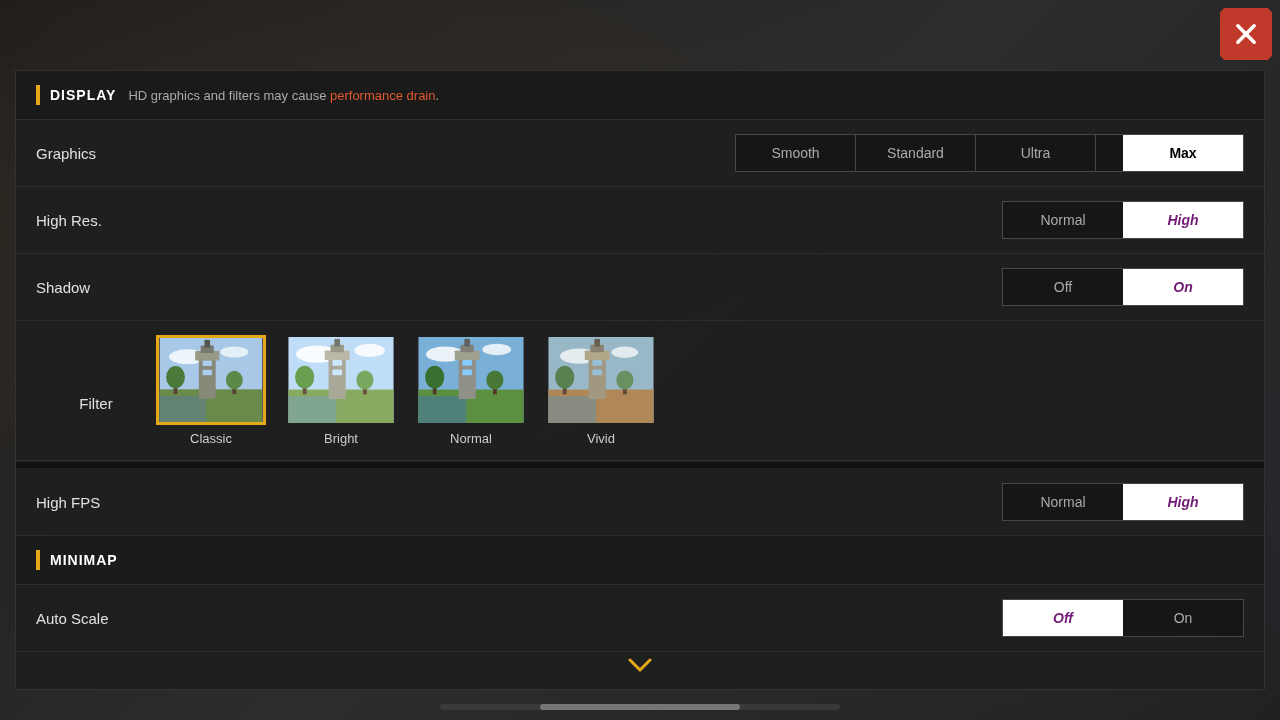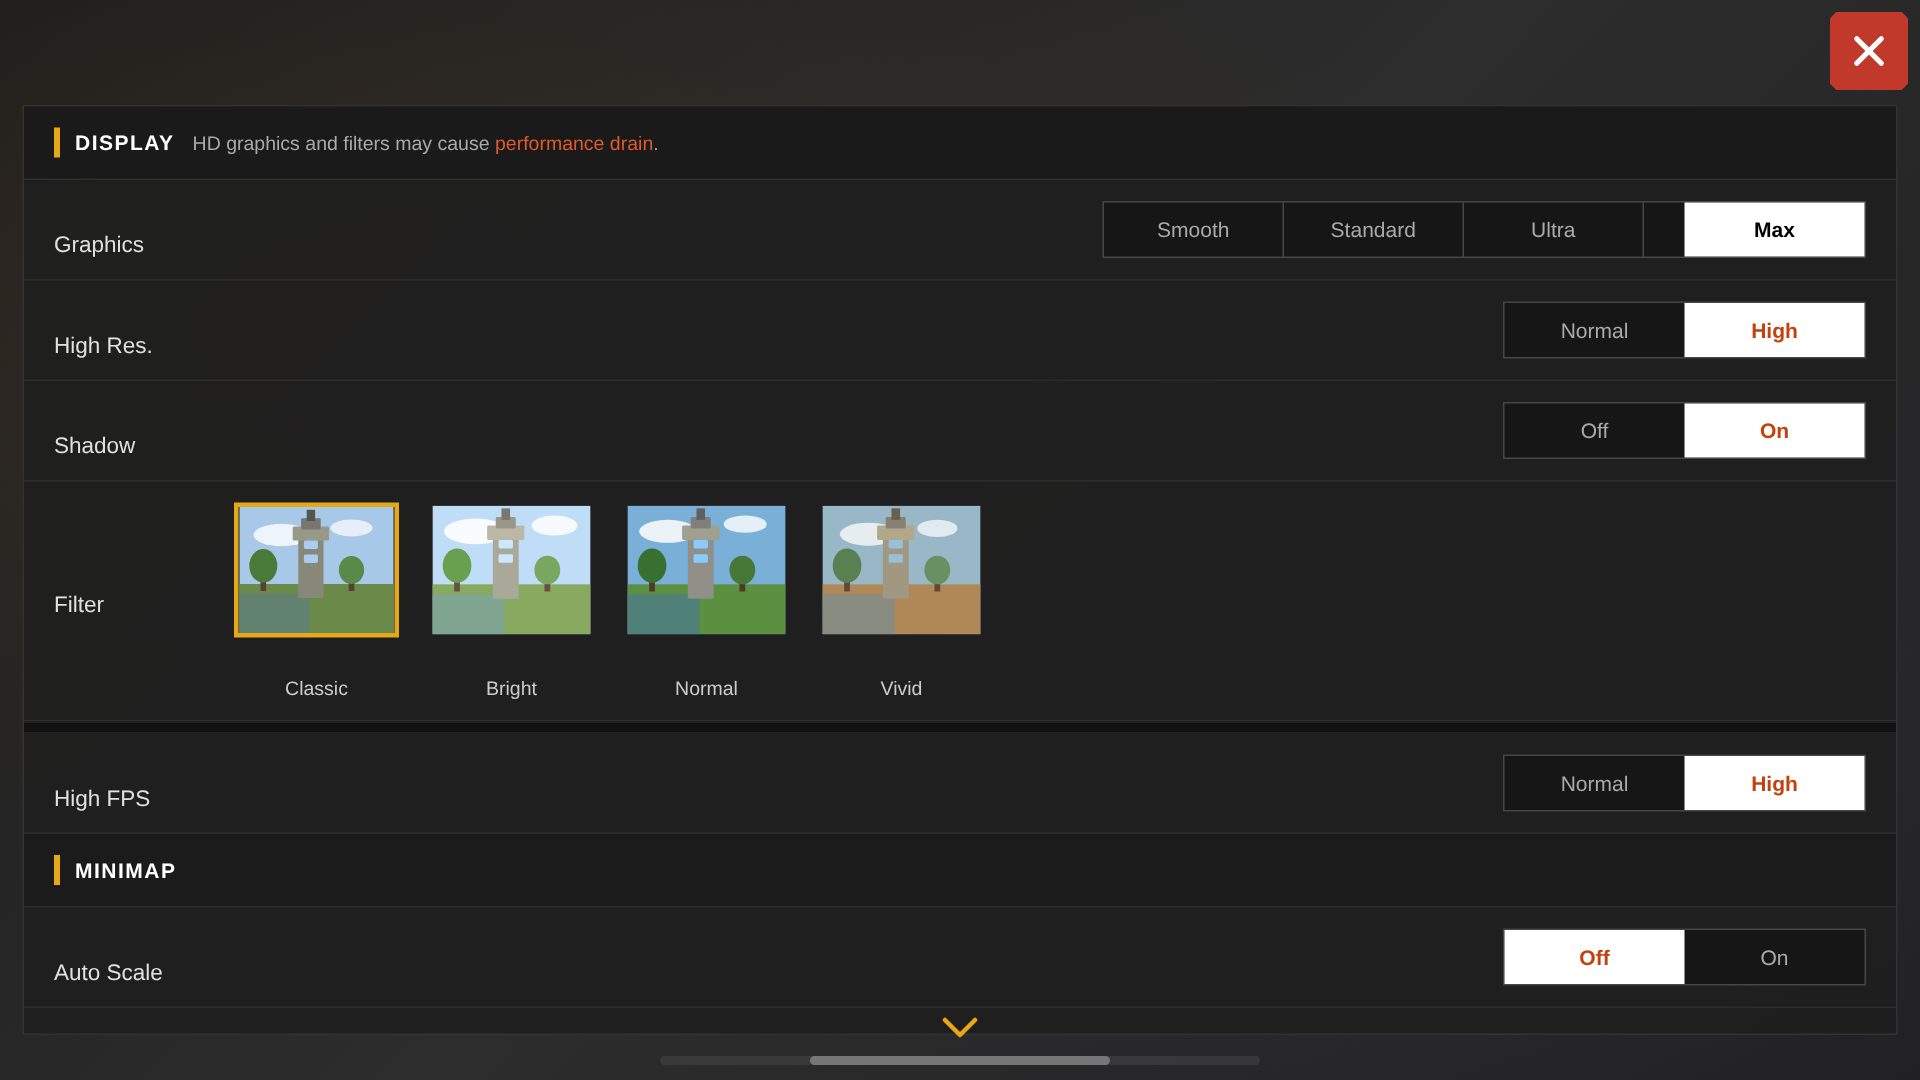--- a/index.html
+++ b/index.html
@@ -88,21 +88,21 @@
       font-size: 13px;
     }
 
     .section-subtitle .warning {
       color: #e05a2b;
     }
 
     
     .settings-row {
       display: flex;
-      align-items: flex-end;
+      align-items: center;
       padding: 14px 20px;
       border-bottom: 1px solid rgba(60,60,60,0.5);
       min-height: 60px;
     }
 
     .settings-row:last-child {
       border-bottom: none;
     }
 
     .row-label {
@@ -126,22 +126,23 @@
       font-size: 14px;
       font-weight: 500;
       padding: 10px 30px;
       cursor: pointer;
       min-width: 120px;
       transition: all 0.1s;
     }
 
     .btn-group button.active {
       background: #ffffff;
-      color: #c2410c;
+      color: #701a75;
       font-weight: bold;
+      font-style: italic;
     }
 
     
     .btn-group-4 {
       display: flex;
       background: rgba(20,20,20,0.8);
       border: 1px solid rgba(120,120,120,0.5);
     }
 
     .btn-group-4 button {
@@ -166,20 +167,21 @@
       font-weight: bold;
       margin-left: 27px;
     }
 
     
     .filter-row {
       display: flex;
       align-items: flex-start;
       padding: 14px 20px;
       border-bottom: 1px solid rgba(60,60,60,0.5);
+      text-align: center;
     }
 
     .filter-label {
       color: #e0e0e0;
       font-size: 15px;
       font-weight: 500;
       width: 120px;
       padding-top: 60px;
     }
 
@@ -187,21 +189,20 @@
       display: flex;
       gap: 20px;
       flex: 1;
     }
 
     .filter-item {
       display: flex;
       flex-direction: column;
       align-items: center;
       cursor: pointer;
-      gap: 20px;
     }
 
     .filter-thumb {
       width: 110px;
       height: 90px;
       border: 2px solid transparent;
       position: relative;
       overflow: hidden;
     }
 

